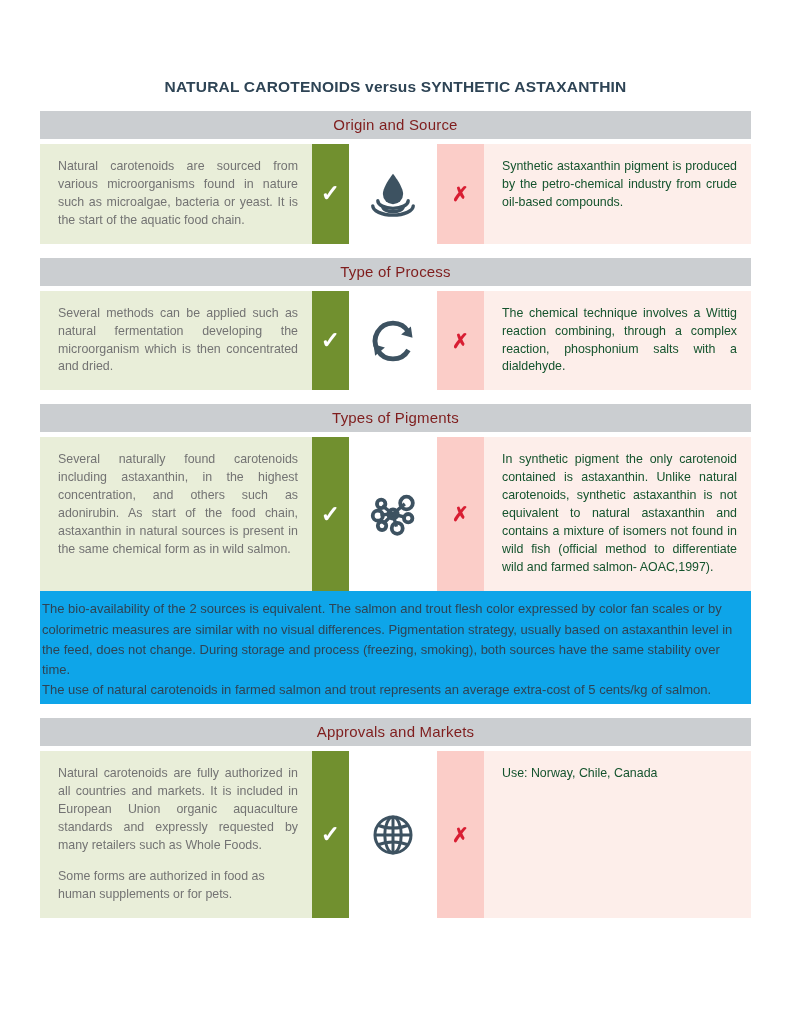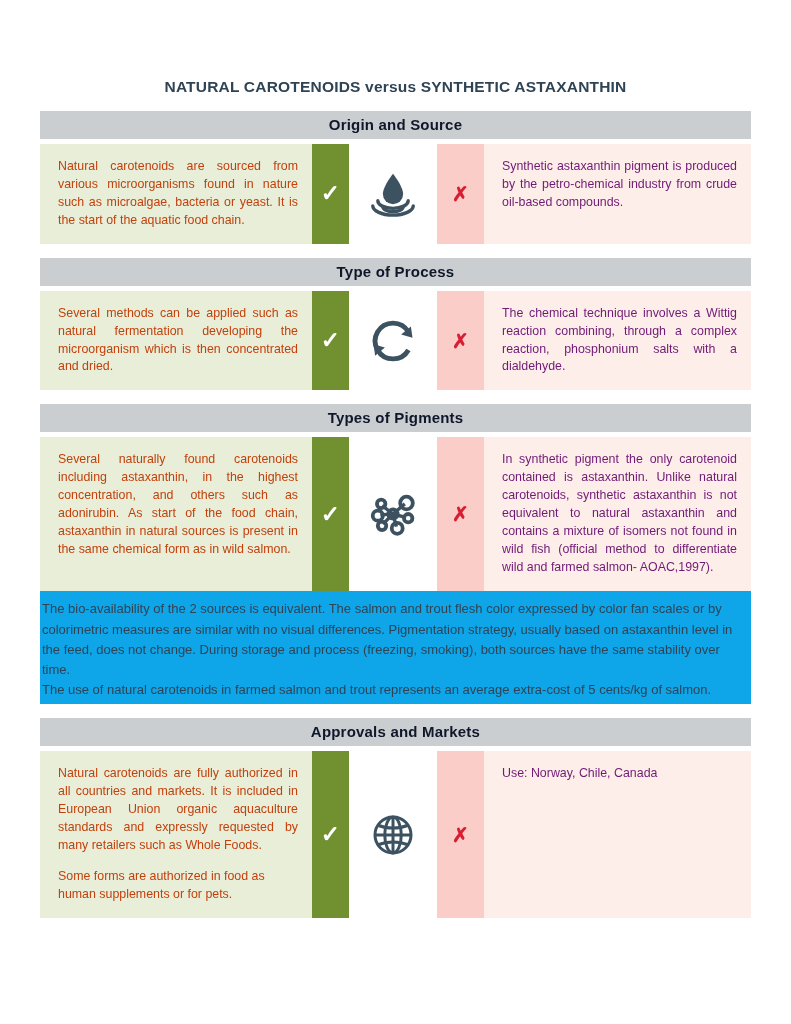--- a/index.html
+++ b/index.html
@@ -31,24 +31,24 @@
     color: #2e4455;
     letter-spacing: 0.2px;
     padding-top: 78px;
     padding-bottom: 0;
     line-height: 1.2;
   }
 
   
   .section-header {
     background: #cbced1;
-    color: #0f172a;
+    color: #7f1d1d;
     text-align: center;
     font-size: 15px;
-    font-weight: bold;
+    font-weight: normal;
     letter-spacing: 0.2px;
     height: 28px;
     line-height: 28px;
     margin-top: 14px;
   }
 
   
   .compare-row {
     display: flex;
     align-items: stretch;
@@ -92,22 +92,22 @@
     box-sizing: border-box;
     padding: 14px 14px 14px 18px;
   }
 
   .body-text {
     font-size: 12.4px;
     line-height: 1.45;
     text-align: justify;
     margin: 0;
   }
-  .body-text.natural { color: #c2410c; }
-  .body-text.synthetic { color: #701a75; }
+  .body-text.natural { color: #737373; }
+  .body-text.synthetic { color: #14532d; }
   .body-text + .body-text { margin-top: 13px; }
   .body-text.last-line { text-align: left; }
 
   
   .check-glyph {
     color: #ffffff;
     font-size: 23px;
     line-height: 1;
     font-weight: bold;
   }

